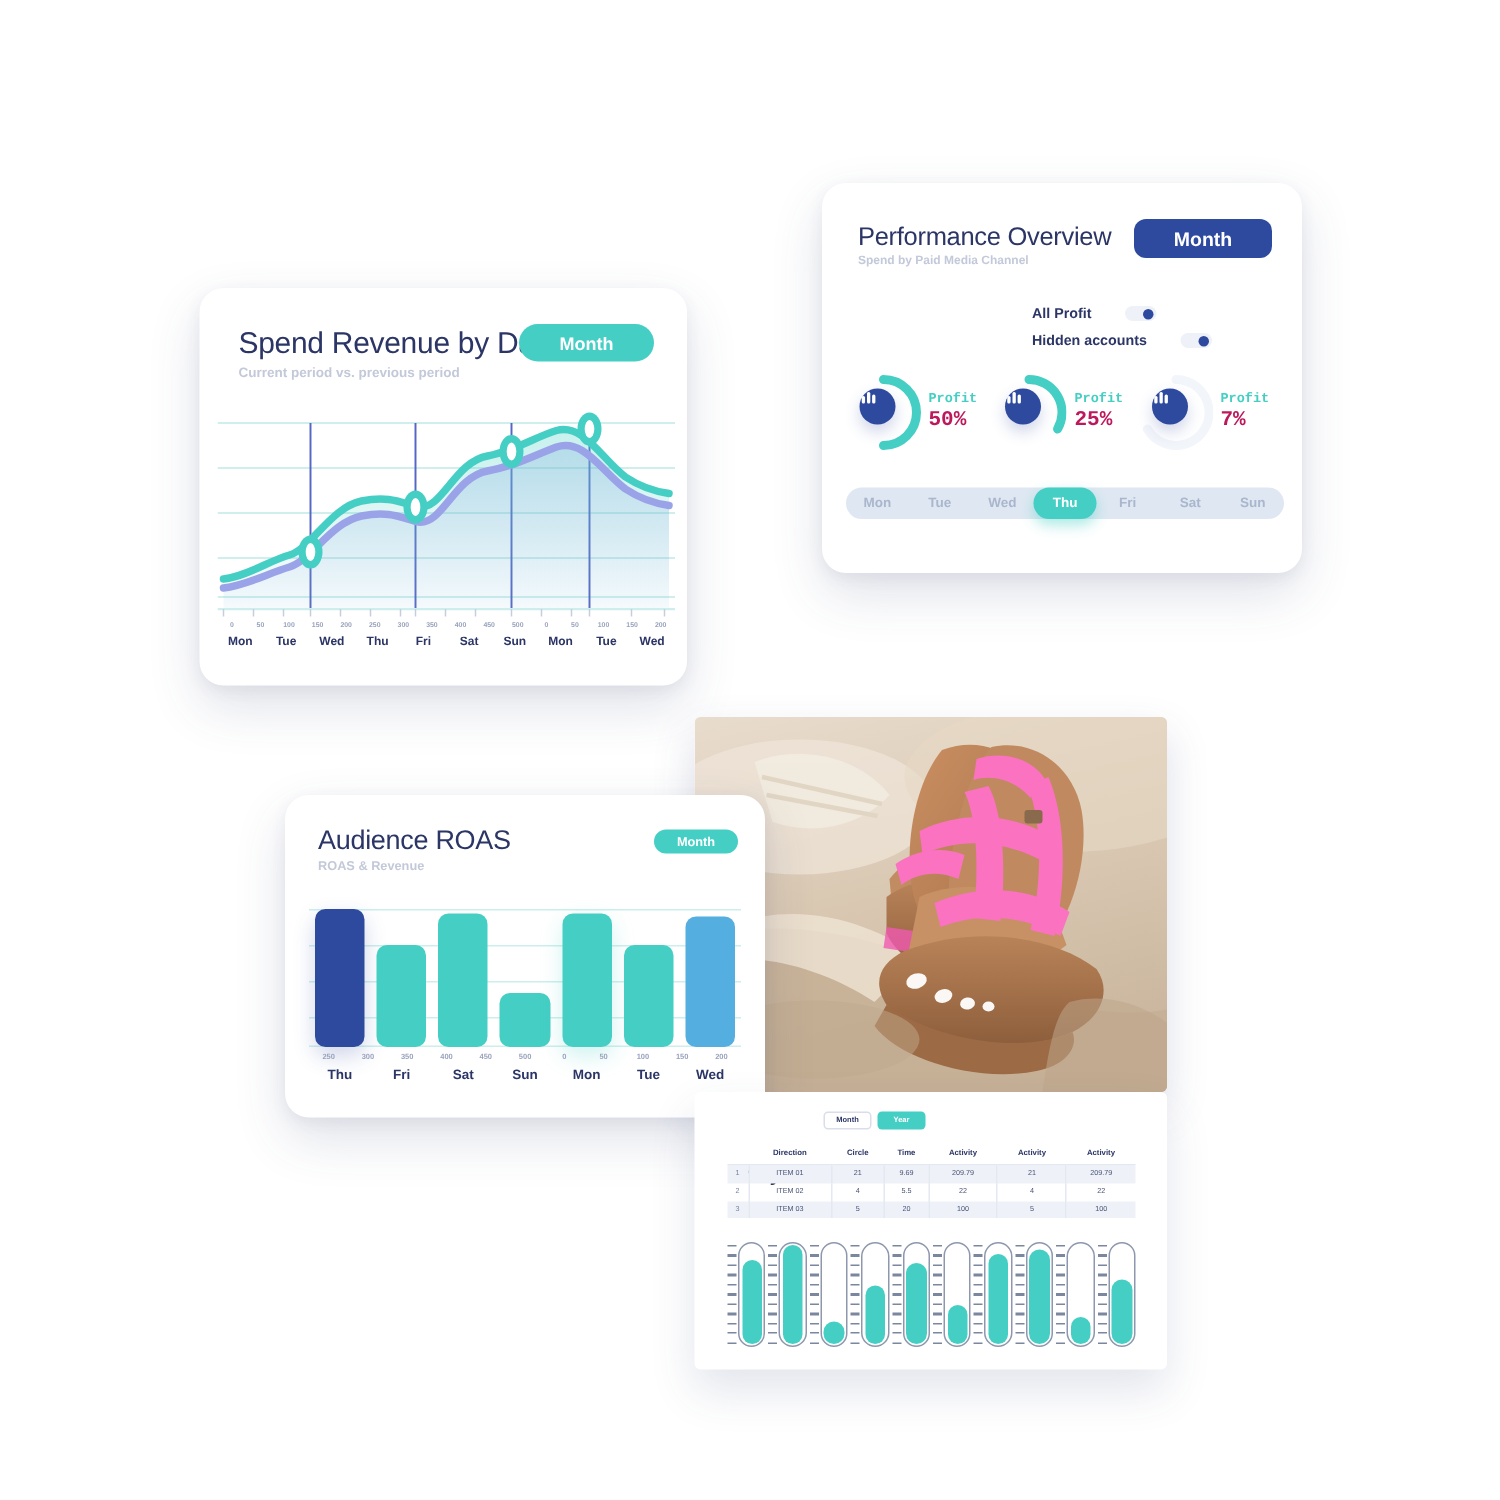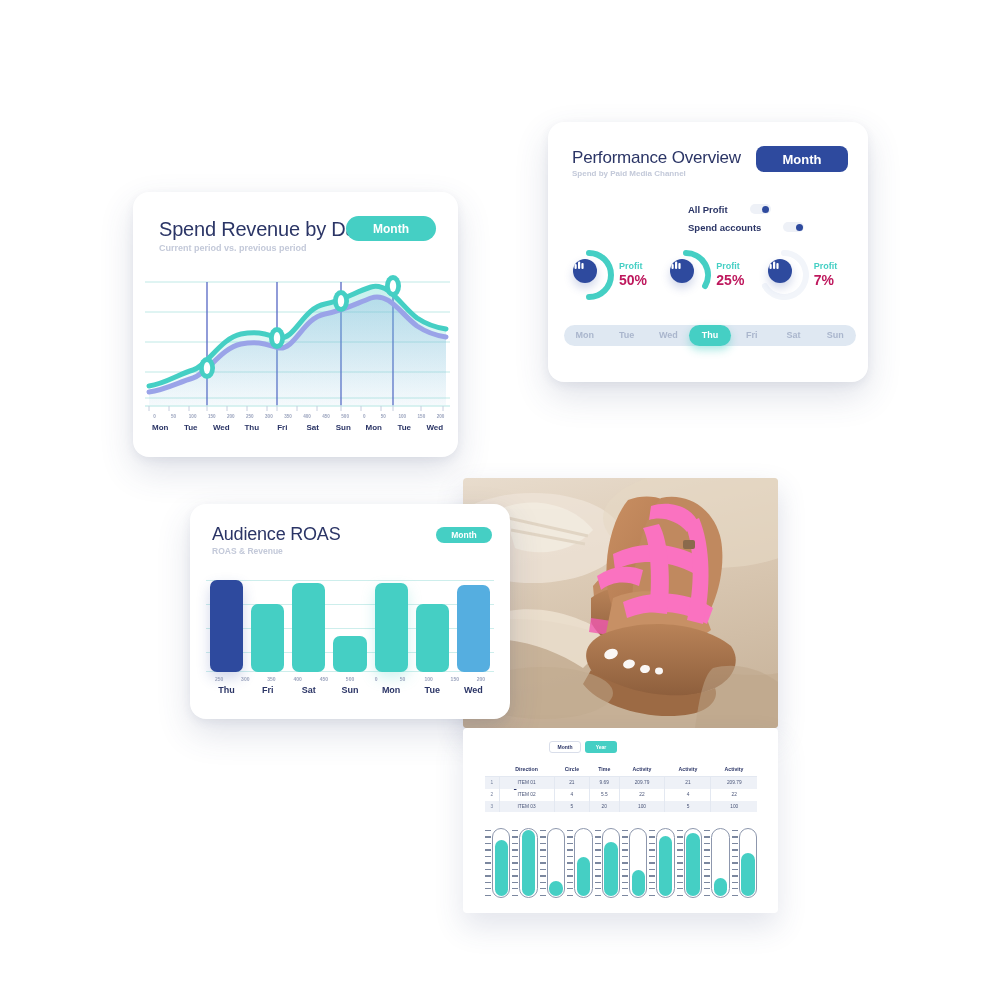--- a/index.html
+++ b/index.html
@@ -59,21 +59,21 @@
   #card-perf .hd { position: absolute; left: 24px; top: 26px; }
   #card-perf .btn { position: absolute; right: 20px; top: 24px; width: 92px; height: 26px; font-size: 13px; }
 
   .toggle-rows { position: absolute; right: 20px; top: 78px; width: 160px; }
   .trow { display: flex; align-items: center; justify-content: flex-start; height: 18px; }
   .trow .tlabel { font-size: 9.5px; font-weight: bold; color: #2b3566; margin-right: 22px; }
   .switch { width: 21px; height: 10px; border-radius: 999px; background: #eef1f7; position: relative; flex: none; }
   .switch i { position: absolute; width: 7px; height: 7px; border-radius: 50%; background: #2e4a9e; right: 1.6px; top: 1.5px; }
 
   .gauges { position: absolute; left: 16px; top: 128px; width: 292px; display: flex; }
-  .gauge { flex: 1; display: flex; align-items: center; gap: 5px; }
+  .gauge { flex: 1; display: flex; align-items: center; gap: 5px; font-family: Liberation Mono, monospace; }
   .gauge .ring { position: relative; width: 50px; height: 50px; flex: none; }
   .gauge .ring svg { position: absolute; left: 0; top: 0; }
   .gauge .hub {
     position: absolute; left: 9px; top: 9px; width: 24px; height: 24px;
     border-radius: 50%; background: #2e4a9e;
     display: flex; align-items: center; justify-content: center;
     box-shadow: 0 5px 10px rgba(46,74,158,0.22);
   }
   .gauge .ginfo .glabel { font-size: 9px; color: #45cfc4; font-weight: bold; line-height: 1.1; }
   .gauge .ginfo .gval { font-size: 14px; color: #be185d; font-weight: bold; }
@@ -85,21 +85,21 @@
   .daybar .d {
     flex: 1; text-align: center; font-size: 9px; font-weight: bold; color: #aab6cd;
     line-height: 21px; height: 21px;
   }
   .daybar .d.on {
     background: #45cfc4; color: #fff; border-radius: 999px;
     box-shadow: 0 4px 9px rgba(69,207,196,0.45);
   }
 
   
-  #card-roas { left: 190px; top: 504px; width: 320px; height: 215px; }
+  #card-roas { left: 190px; top: 530px; width: 320px; height: 215px; }
   #card-roas .card-title { font-size: 18px; }
   #card-roas .card-sub { font-size: 8.5px; margin-top: 1px; }
   #card-roas .hd { position: absolute; left: 22px; top: 20px; }
   #card-roas .btn { position: absolute; right: 18px; top: 23px; width: 56px; height: 16px; font-size: 8.5px; }
 
   .bars-wrap { position: absolute; left: 16px; top: 72px; width: 288px; height: 96px; }
   .bars-grid { position: absolute; inset: 0; }
   .bars-grid span { position: absolute; left: 0; right: 0; height: 1px; background: #cdeeec; }
   .bars { position: absolute; inset: 0; display: flex; align-items: flex-end; gap: 8px; padding: 0 4px; }
   .bars .bar { flex: 1; border-radius: 7px; }
@@ -330,21 +330,21 @@
     <div class="pill pill-navy btn">Month</div>
 
     <div class="toggle-rows">
       <div class="trow">
         <span class="tlabel">All Profit</span>
         <span class="switch">
             <i></i>
           </span>
       </div>
       <div class="trow">
-        <span class="tlabel">Spend accounts</span>
+        <span class="tlabel">Hidden accounts</span>
         <span class="switch">
             <i></i>
           </span>
       </div>
     </div>
 
     <div class="gauges">
       <div class="gauge">
         <div class="ring">
           <svg width="50" height="50" viewBox="0 0 50 50">

